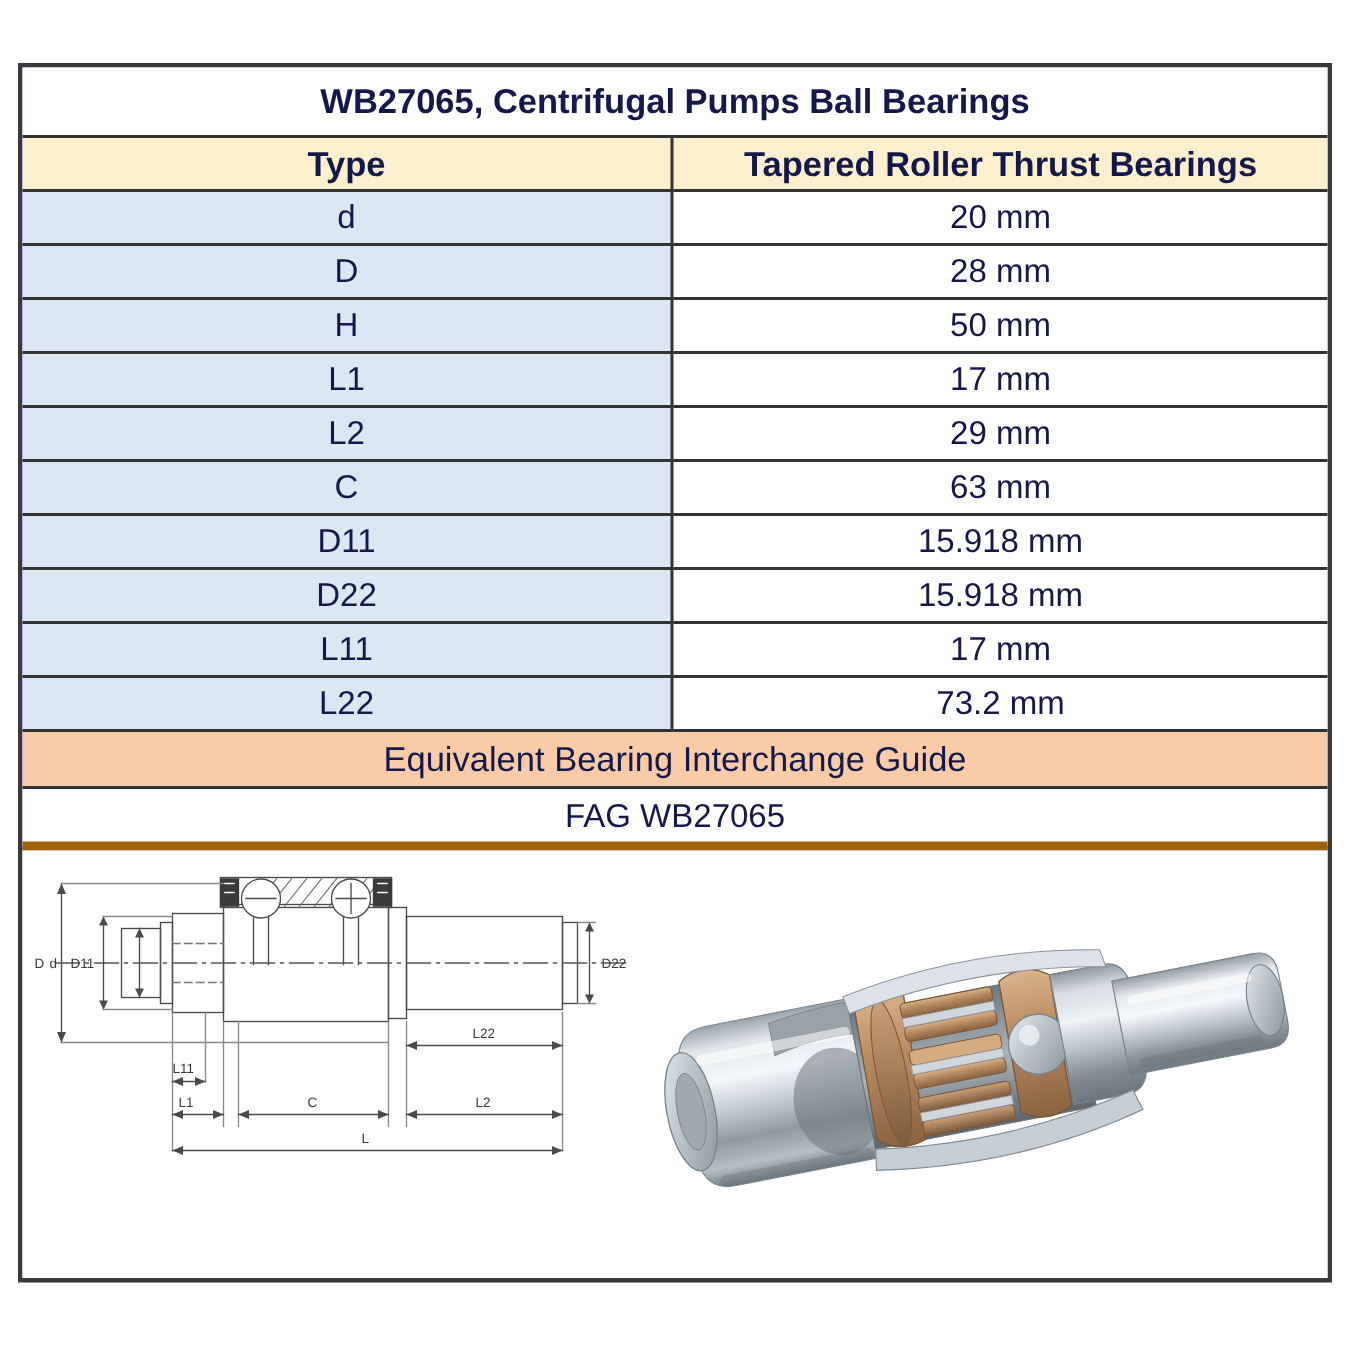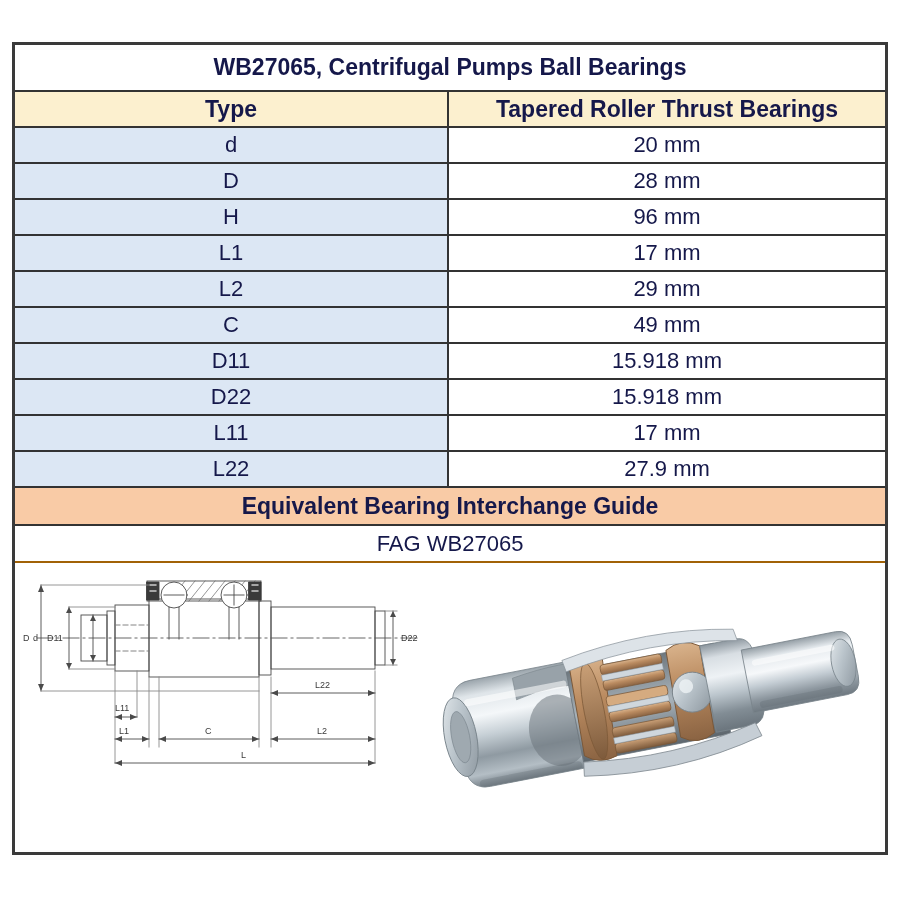--- a/index.html
+++ b/index.html
@@ -87,37 +87,37 @@
     border-left: none;
   }
   .row-data td.v {
     background: #ffffff;
     border-right: none;
   }
 
   
   .row-banner td {
     background: #f9cba6;
-    font-weight: bold;
+    font-weight: normal;
     font-size: 23px;
     height: 36px;
     border-left: none;
     border-right: none;
   }
 
   
   .row-xref td {
     background: #ffffff;
     font-size: 22px;
     font-weight: normal;
     height: 35px;
     border-left: none;
     border-right: none;
   }
-  .row-xref.last td { border-bottom: 2px solid #a16207; }
+  .row-xref.last td { border-bottom: 6px solid #a16207; }
 
   
   .figures {
     position: relative;
     height: 285px;
     background: #ffffff;
   }
   .fig-drawing {
     position: absolute;
     left: 4px;
@@ -159,49 +159,49 @@
         <tr class="row-data">
           <td class="k">d</td>
           <td class="v">20 mm</td>
         </tr>
         <tr class="row-data">
           <td class="k">D</td>
           <td class="v">28 mm</td>
         </tr>
         <tr class="row-data">
           <td class="k">H</td>
-          <td class="v">96 mm</td>
+          <td class="v">50 mm</td>
         </tr>
         <tr class="row-data">
           <td class="k">L1</td>
           <td class="v">17 mm</td>
         </tr>
         <tr class="row-data">
           <td class="k">L2</td>
           <td class="v">29 mm</td>
         </tr>
         <tr class="row-data">
           <td class="k">C</td>
-          <td class="v">49 mm</td>
+          <td class="v">63 mm</td>
         </tr>
         <tr class="row-data">
           <td class="k">D11</td>
           <td class="v">15.918 mm</td>
         </tr>
         <tr class="row-data">
           <td class="k">D22</td>
           <td class="v">15.918 mm</td>
         </tr>
         <tr class="row-data">
           <td class="k">L11</td>
           <td class="v">17 mm</td>
         </tr>
         <tr class="row-data">
           <td class="k">L22</td>
-          <td class="v">27.9 mm</td>
+          <td class="v">73.2 mm</td>
         </tr>
 
         <tr class="row-banner">
           <td colspan="2">Equivalent Bearing Interchange Guide</td>
         </tr>
 
         <tr class="row-xref last">
           <td colspan="2">FAG  WB27065</td>
         </tr>
 

